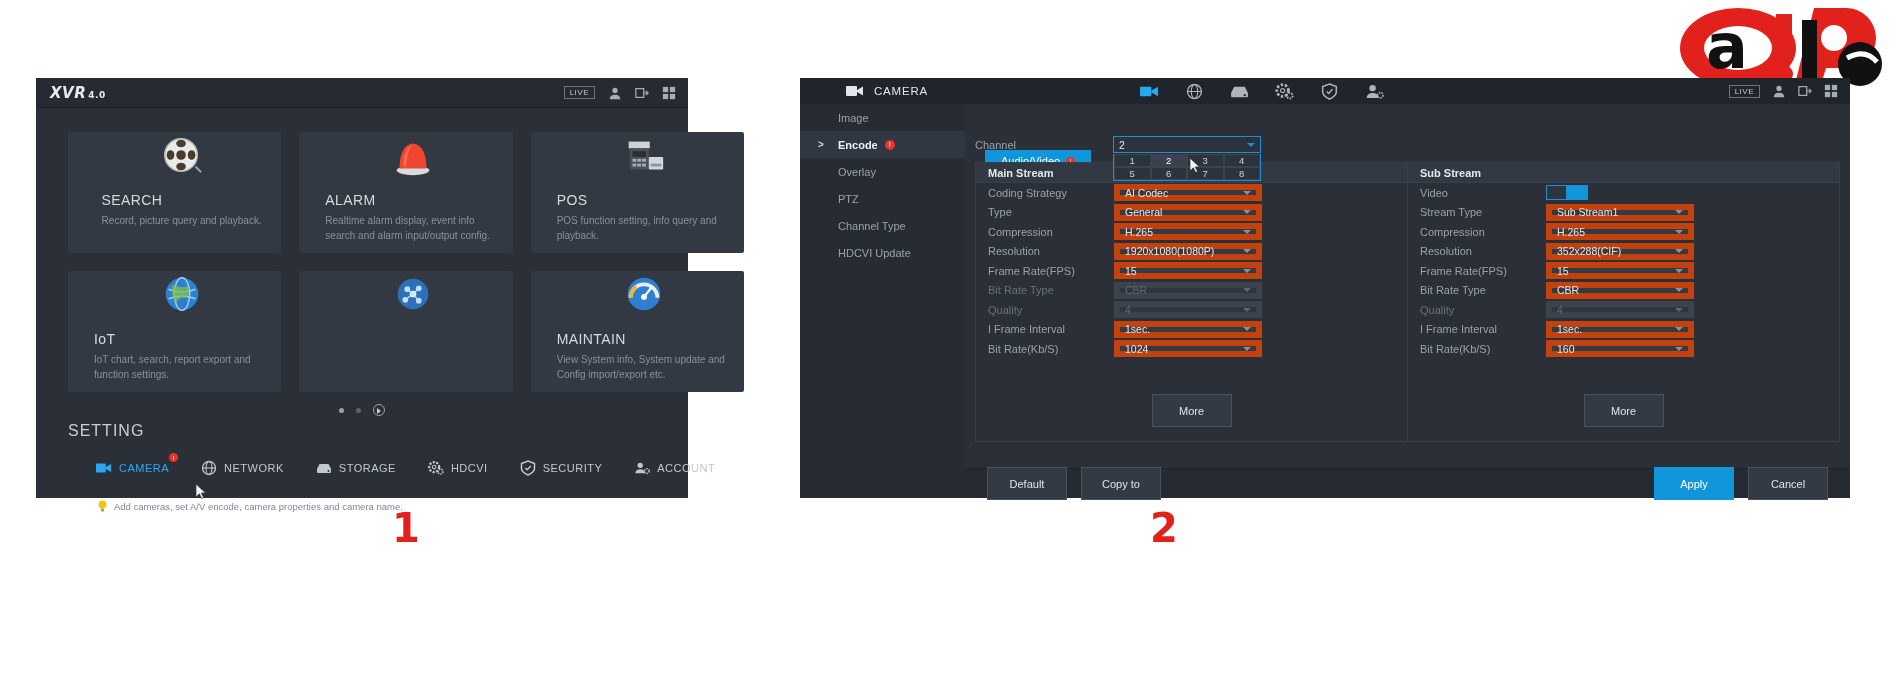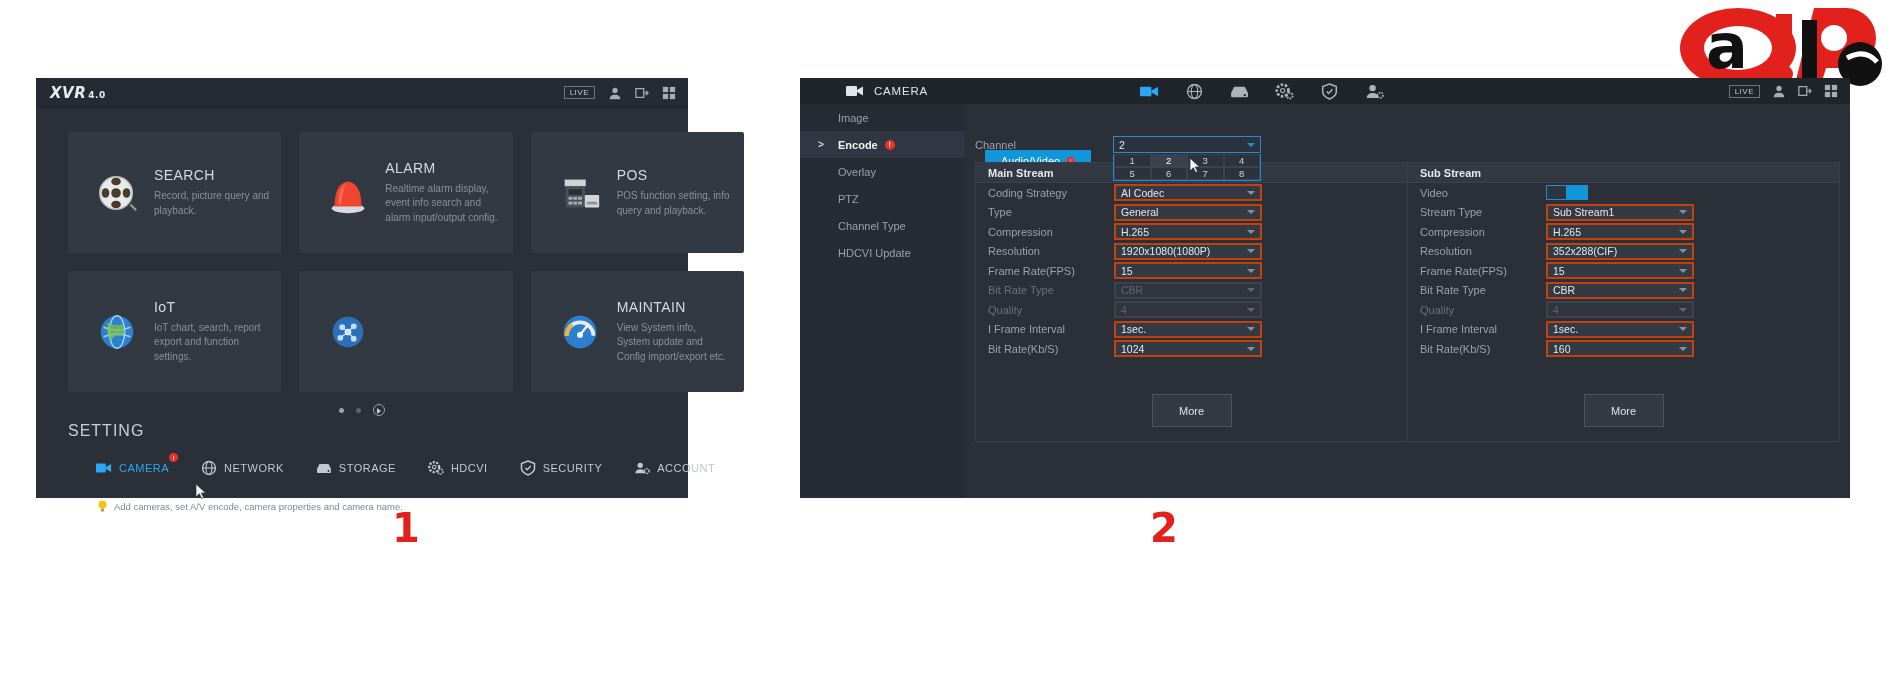--- a/index.html
+++ b/index.html
@@ -50,20 +50,21 @@
   .card-grid {
     position: absolute; left: 32px; top: 24px;
     width: 676px; height: 260px;
     display: grid; grid-template-columns: repeat(3, 1fr);
     grid-template-rows: repeat(2, 1fr); gap: 18px;
   }
   .card {
     background: #333942; border-radius: 2px;
     display: flex; align-items: center; padding: 0 12px 0 26px;
     gap: 14px;
+    flex-direction: column;
   }
   .card-ic { width: 46px; height: 46px; flex: 0 0 46px; }
   .card-txt { flex: 1; }
   .card-title {
     font-size: 14px; color: #d6dade; letter-spacing: .4px; margin-bottom: 6px;
   }
   .card-desc {
     font-size: 10px; color: #8a9099; line-height: 1.45;
   }
 
@@ -175,21 +176,21 @@
   }
 
   .chan-row {
     position: absolute; left: 10px; top: 32px;
     display: flex; align-items: center;
   }
   .chan-lbl { width: 138px; font-size: 11px; color: #9aa1ab; }
 
   .dd {
     width: 148px; height: 17px; background: #343a44;
-    border: 2px solid #c2410c;
+    border: 6px solid #c2410c;
     display: flex; align-items: center; padding: 0 5px;
     font-size: 10.5px; color: #e4e8ec; position: relative;
   }
   .dd.focus { border: 1px solid #1c8fd6; background: #2d333c; }
   .dd .caret {
     position: absolute; right: 5px; top: 50%; transform: translateY(-50%);
     width: 0; height: 0;
     border-left: 4px solid transparent; border-right: 4px solid transparent;
     border-top: 4px solid #8a9099;
   }
@@ -730,20 +731,27 @@
               </div>
           </div>
 
           <div class="more-wrap">
             <div class="btn">More</div>
           </div>
         </div>
 
       </div>
 
+      <div class="p2-footer">
+        <div class="btn">Default</div>
+        <div class="btn">Copy to</div>
+        <div class="spacer"></div>
+        <div class="btn primary">Apply</div>
+        <div class="btn">Cancel</div>
+      </div>
 
     </div>
   </div>
 
   <div class="num num-1">1</div>
   <div class="num num-2">2</div>
 
 </div>
 
 </body></html>

